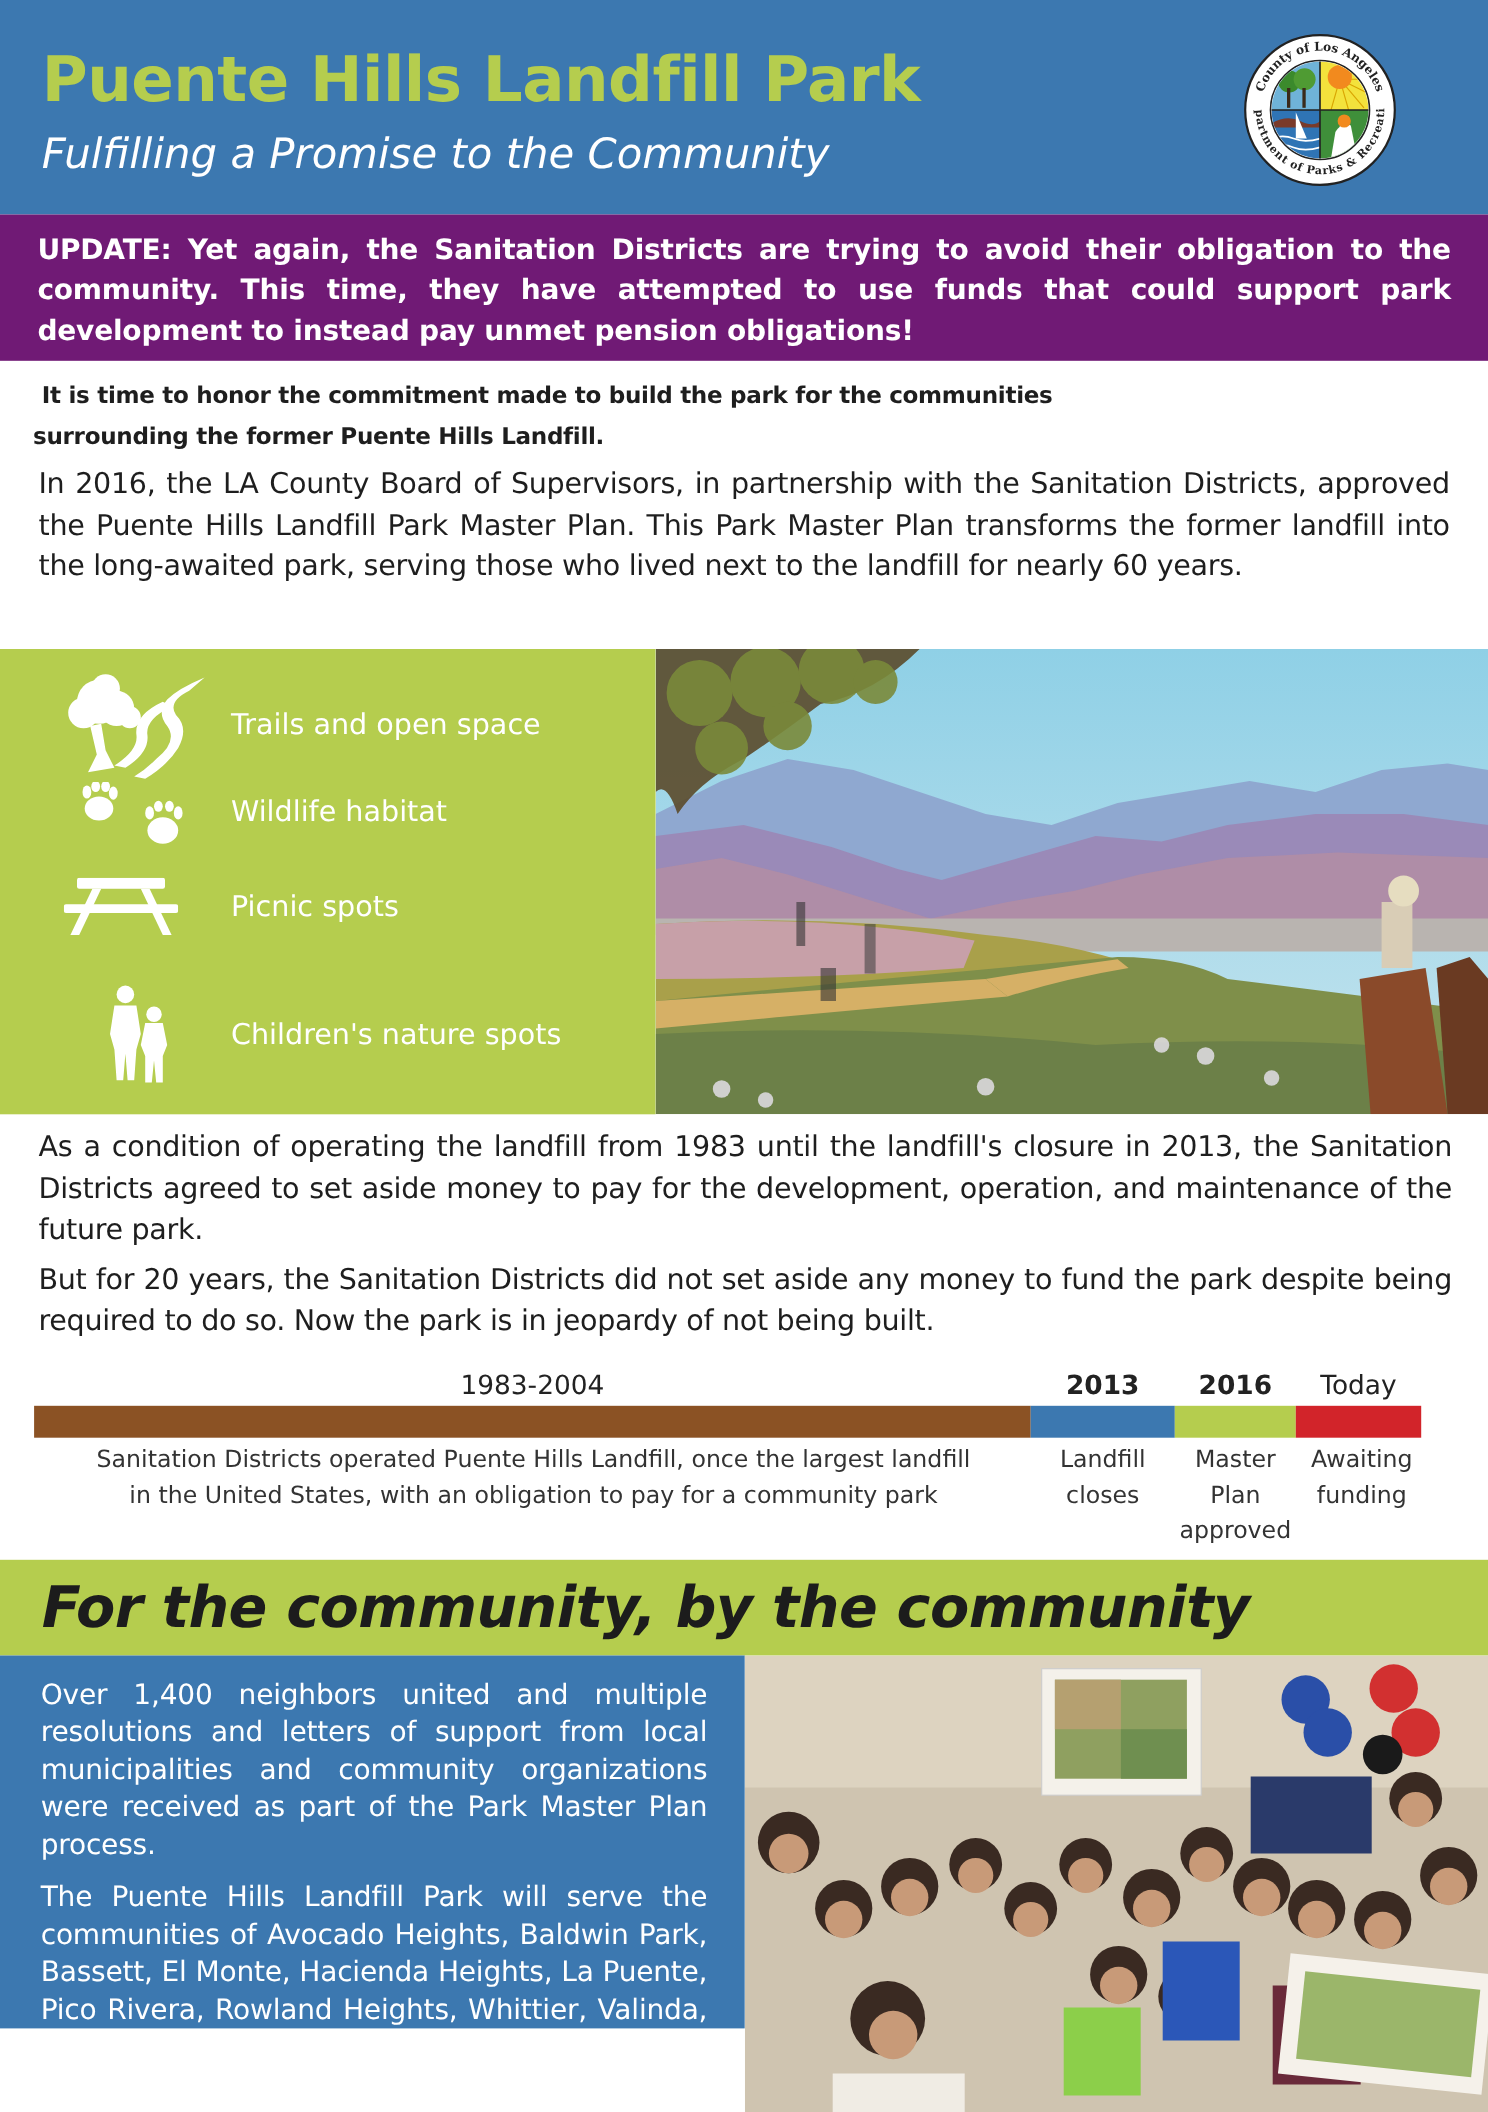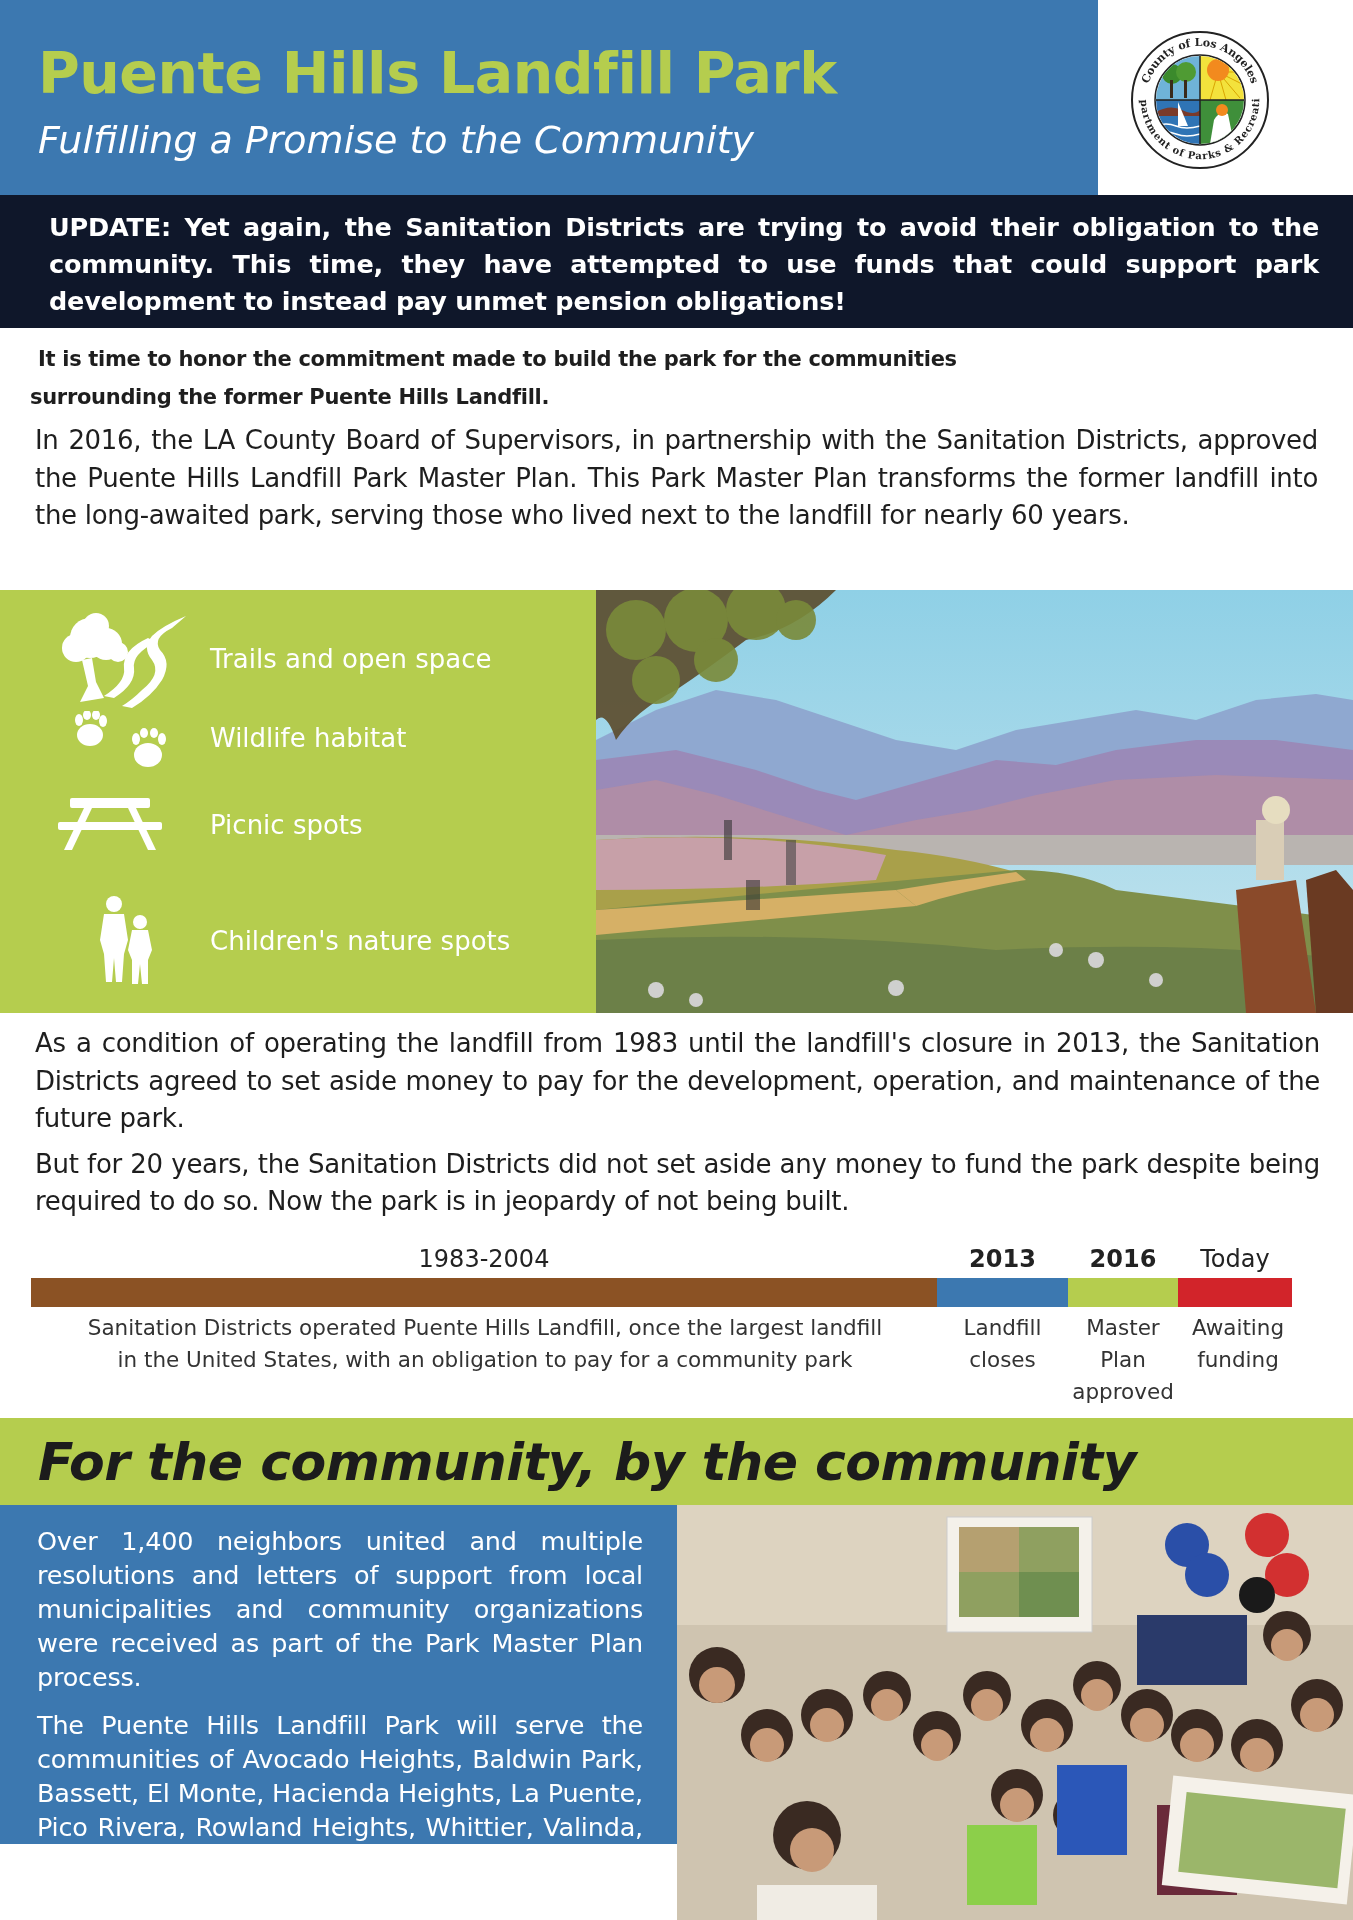--- a/index.html
+++ b/index.html
@@ -5,37 +5,37 @@
   html, body { margin: 0; padding: 0; }
   body {
     width: 1353px; height: 1920px; position: relative; overflow: hidden;
     background: #ffffff;
     font-family: "DejaVu Sans", "Liberation Sans", sans-serif;
     color: #1e1e1e;
   }
   .abs { position: absolute; }
 
   
-  #header { left: 0; top: 0; width: 1098px; height: 195px; background: #3c78b0; }
+  #header { left: 0; top: 0; width: 1353px; height: 195px; background: #3c78b0; }
   #title {
     left: 38px; top: 40px; margin: 0;
     font-size: 57px; font-weight: bold; color: #b5cd4e; letter-spacing: -0.5px;
     white-space: nowrap;
   }
   #subtitle {
     left: 38px; top: 118px; margin: 0;
     font-size: 38px; font-style: italic; color: #ffffff; white-space: nowrap;
     font-weight: normal;
   }
   #seal { left: 1130px; top: 30px; width: 140px; height: 140px; }
 
   
   #update {
-    left: 0; top: 195px; width: 1353px; height: 133px; background: #0f172a;
-    box-sizing: border-box; padding: 14px 34px 0 49px;
+    left: 0; top: 195px; width: 1353px; height: 133px; background: #701a75;
+    box-sizing: border-box; padding: 14px 34px 0 34px;
   }
   #update p {
     margin: 0; color: #fff; font-weight: bold; font-size: 25.5px; line-height: 37px;
     text-align: justify; text-align-last: left; letter-spacing: -0.2px;
   }
 
   
   #intro { left: 30px; top: 340px; width: 1290px; }
   #intro-lead {
     margin: 0 0 6px 0; font-weight: bold; font-size: 21px; line-height: 38px; color: #1e1e1e;

